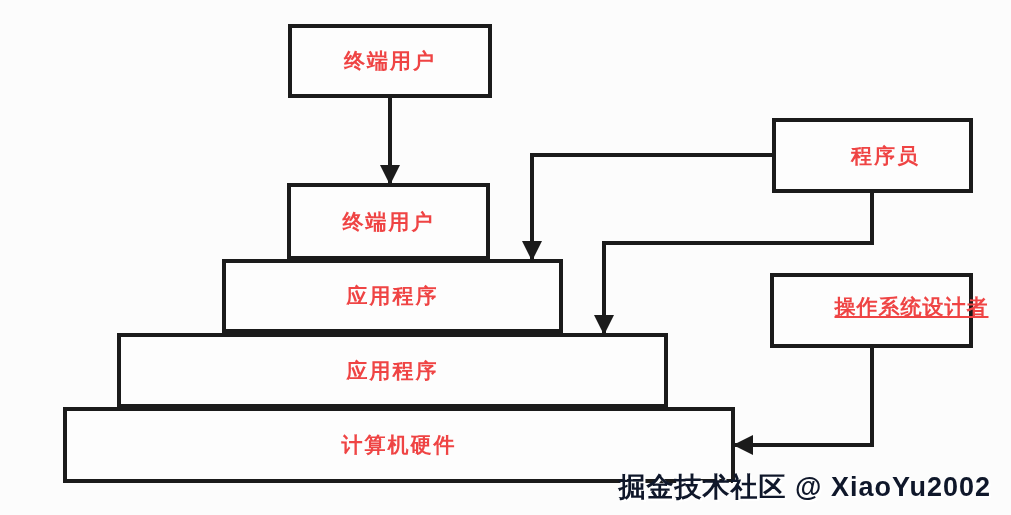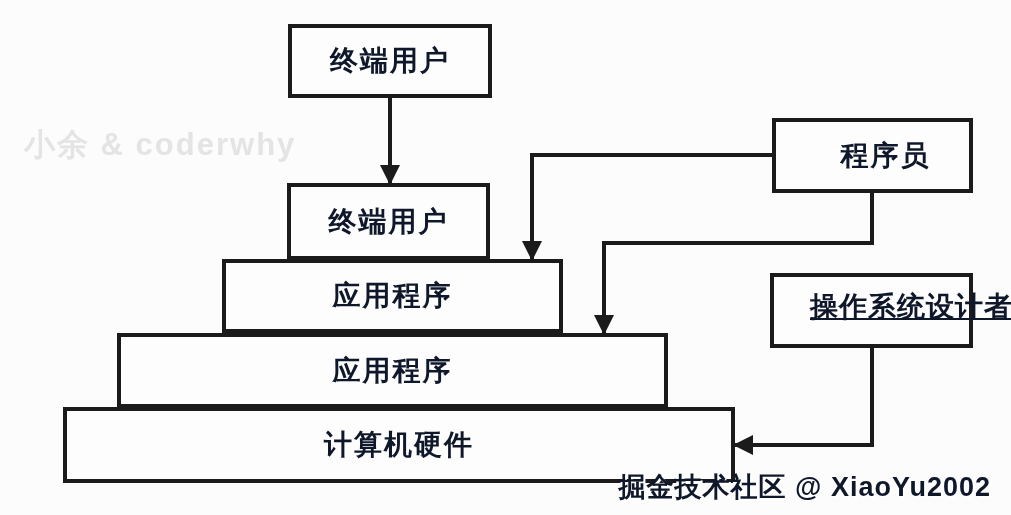--- a/index.html
+++ b/index.html
@@ -14,23 +14,23 @@
   .shapes {
     position: absolute;
     left: 0; top: 0;
     width: 1011px; height: 515px;
   }
   .node-label {
     position: absolute;
     display: flex;
     align-items: center;
     justify-content: center;
-    font-size: 28px;
+    font-size: 21px;
     font-weight: bold;
-    color: #0f172a;
+    color: #ef4444;
     letter-spacing: 2px;
     pointer-events: none;
   }
   .lbl-end-user-top { left: 288px; top: 24px;  width: 204px; height: 74px; }
   .lbl-end-user     { left: 287px; top: 183px; width: 203px; height: 77px; }
   .lbl-application  { left: 222px; top: 259px; width: 341px; height: 74px; }
   .lbl-os           { left: 117px; top: 333px; width: 551px; height: 75px; }
   .lbl-hardware     { left: 63px;  top: 407px; width: 672px; height: 76px; }
   .lbl-programmer   { left: 772px; top: 118px; width: 227px; height: 75px; }
   .lbl-os-designer  { left: 810px; top: 273px; width: 203px; height: 68px; letter-spacing: 1px; text-decoration: underline; }
@@ -79,16 +79,15 @@
   </svg>
 
   <div class="node-label lbl-end-user-top">终端用户</div>
   <div class="node-label lbl-end-user">终端用户</div>
   <div class="node-label lbl-application">应用程序</div>
   <div class="node-label lbl-os">应用程序</div>
   <div class="node-label lbl-hardware">计算机硬件</div>
   <div class="node-label lbl-programmer">程序员</div>
   <div class="node-label lbl-os-designer">操作系统设计者</div>
 
-  <div class="wm-top-left">小余 &amp; coderwhy</div>
   <div class="wm-bottom-right">掘金技术社区 @ XiaoYu2002</div>
 
 </div>
 
 </body></html>

